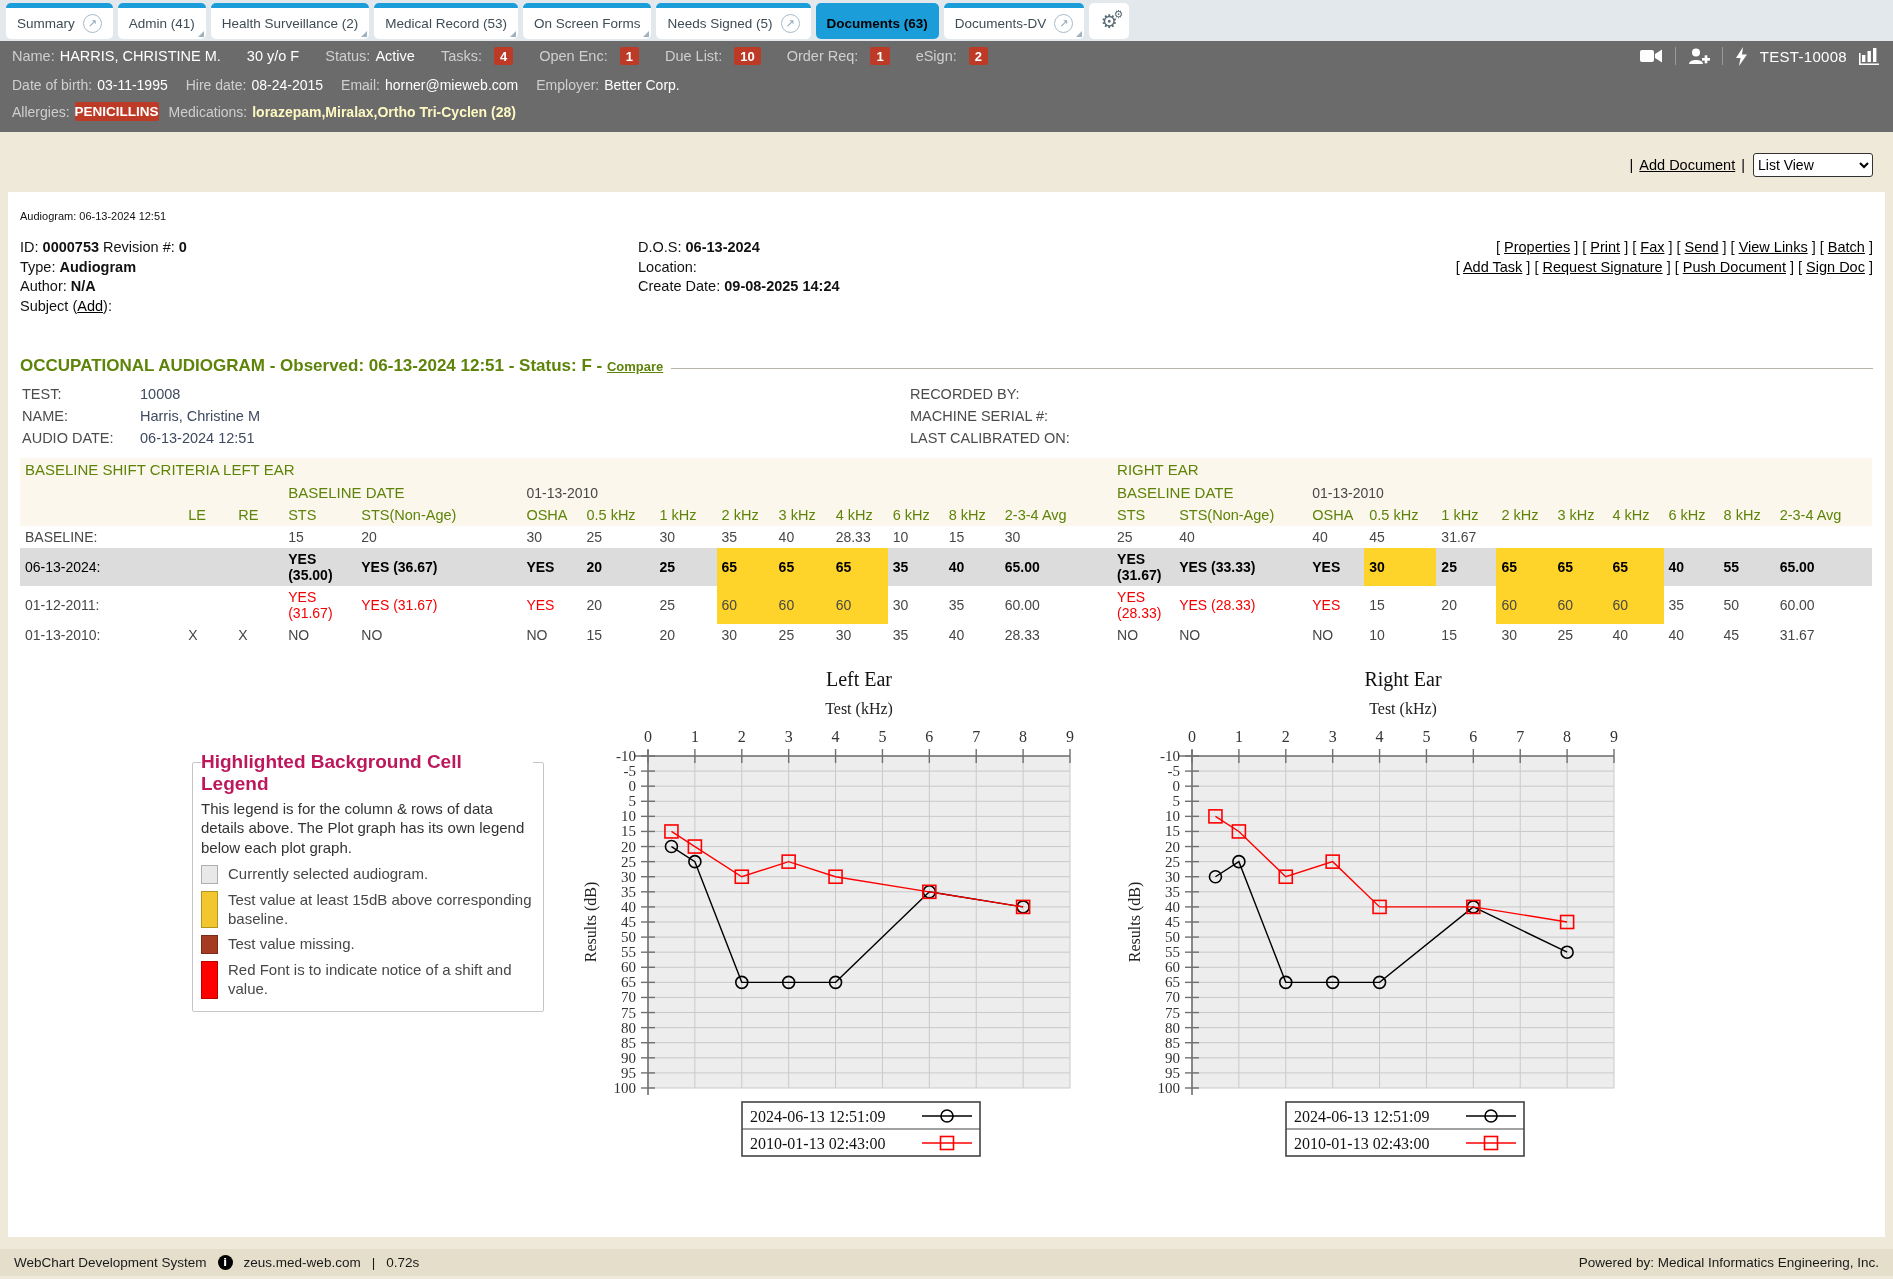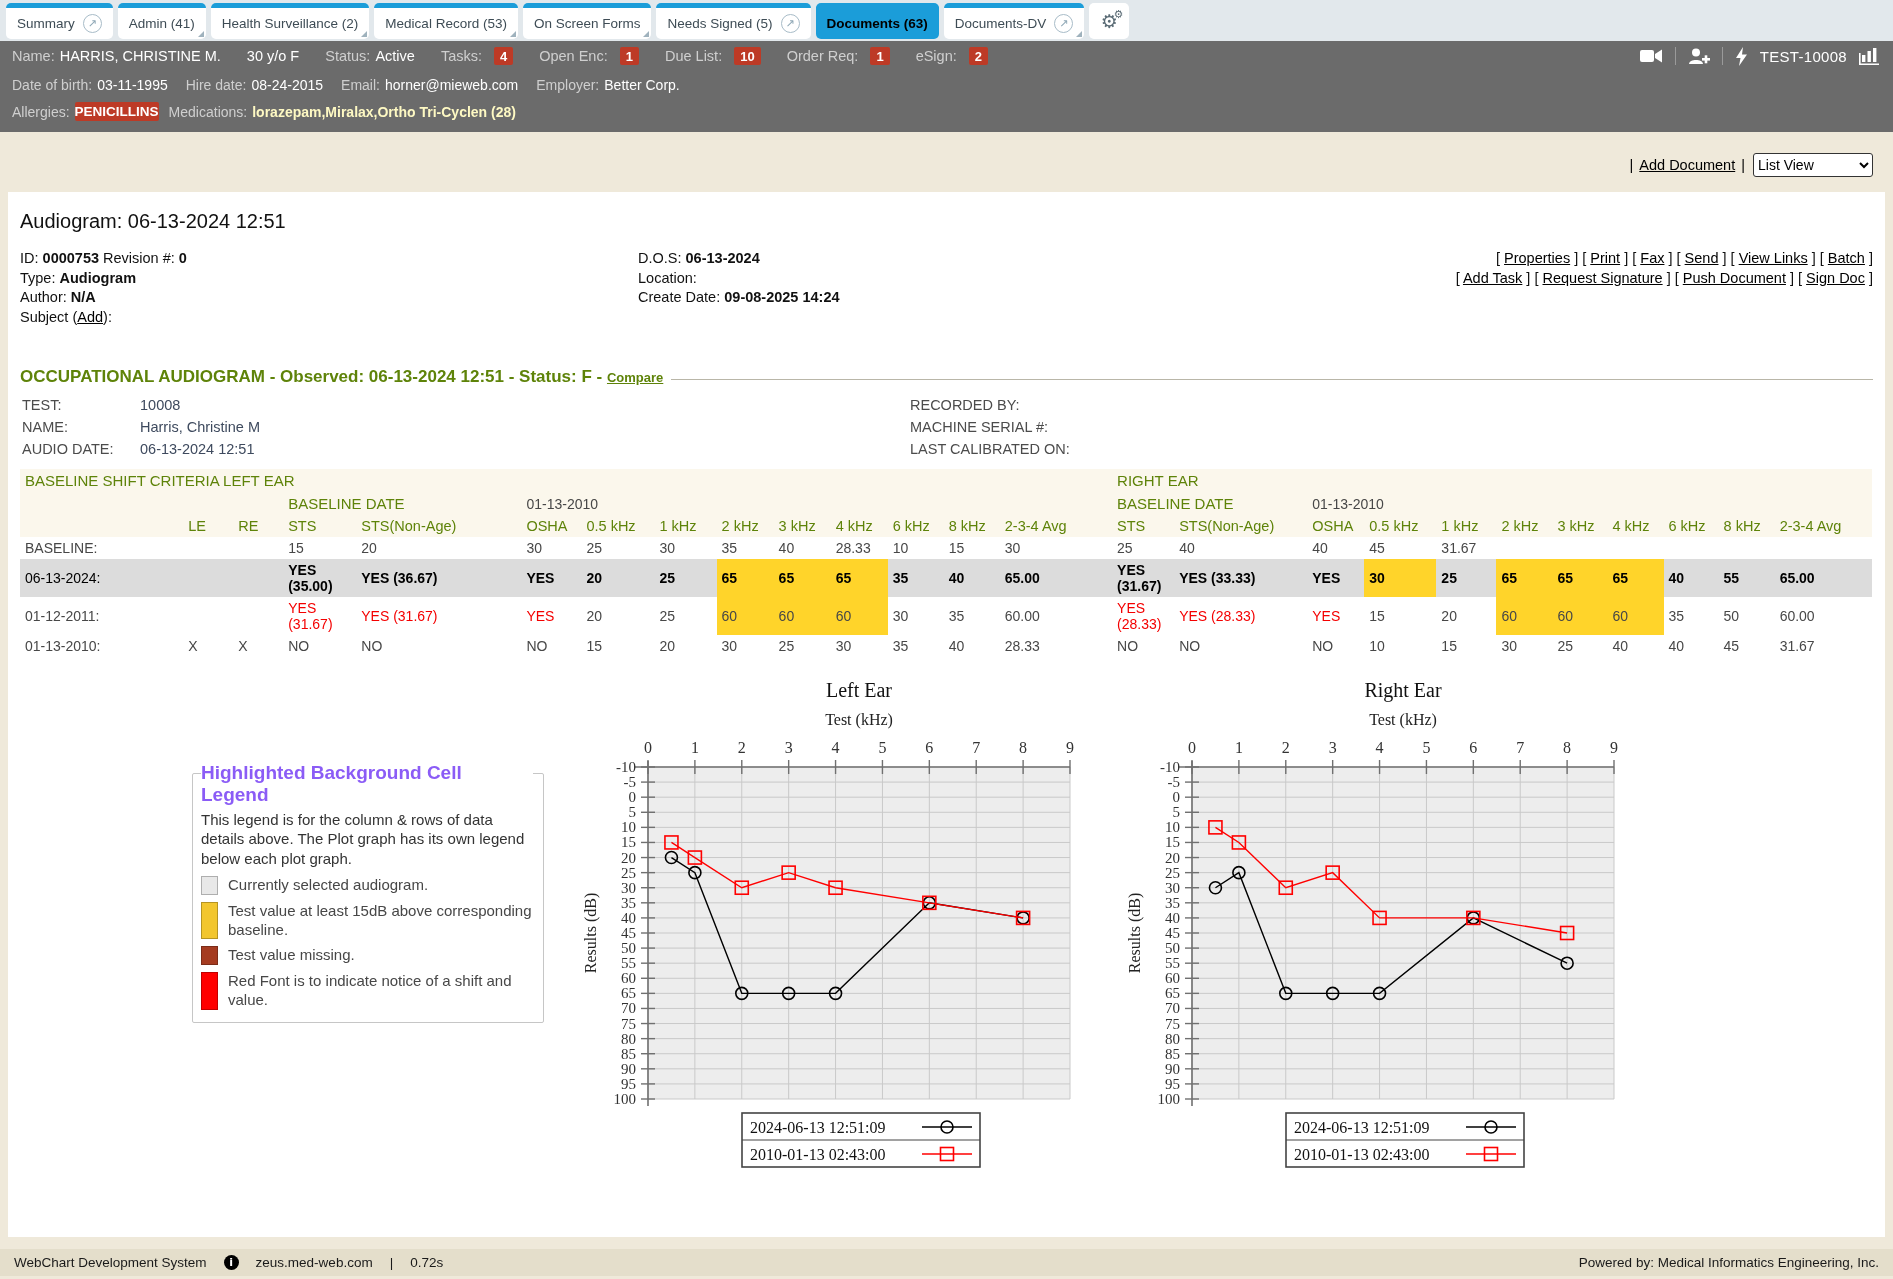--- a/index.html
+++ b/index.html
@@ -41,21 +41,21 @@
   .wicon { display:inline-flex; align-items:center; cursor:pointer; }
 
   
   .adddoc-row { display:flex; justify-content:flex-end; align-items:center; margin:20px 20px 0 0; height:26px; font-size:14.5px; }
   .adddoc-row a { color:#000; text-decoration:underline; cursor:pointer; margin:0 6px; }
   .pipe { color:#000; }
   .view-select { margin-left:8px; width:120px; height:24px; font-size:14px; border:1.5px solid #333; border-radius:3px; background:#fff; font-family:"Liberation Sans",sans-serif; }
 
   
   .panel { background:#fff; margin:14px 8px 0 8px; height:1045px; padding:18px 12px 0 12px; position:relative; }
-  .doc-title { font-size:20px; margin-bottom:16px; }
+  .doc-title { font-size:11px; margin-bottom:16px; }
   .doc-head { display:flex; font-size:14.5px; line-height:19.5px; }
   .dh-left { width:618px; }
   .dh-mid { flex:1; }
   .dh-right { text-align:right; white-space:nowrap; }
   .dh-right a, .lnk { color:#000; text-decoration:underline; cursor:pointer; }
   .b { font-weight:bold; }
 
   
   .af { margin-top:40px; }
   .af-title-row { display:flex; align-items:center; }
@@ -75,36 +75,36 @@
   td.grn { color:#5e8309; font-size:14.5px; }
   tr.sel td { background:#dcdcdc; color:#000; font-weight:bold; }
   td.red { color:#f40000; }
   td.hl { background:#ffd42a; }
   tr.sel td.hl { background:#ffd42a; }
   .rowpad td { padding-top:6px; padding-bottom:6px; }
 
   
   .charts-row { display:flex; align-items:flex-start; margin-top:16px; }
   .cell-legend { width:352px; margin-left:172px; margin-top:100px; border:1px solid #c6c6c6; border-radius:2px; padding:0 10px 12px 8px; }
-  .cell-legend h3 { color:#8b5cf6; font-size:19px; line-height:1.15; background:#fff; margin-top:-12px; padding-right:4px; }
+  .cell-legend h3 { color:#be185d; font-size:19px; line-height:1.15; background:#fff; margin-top:-12px; padding-right:4px; }
   .cl-desc { font-size:15px; color:#333; line-height:1.32; margin-top:4px; }
   .cl-item { display:flex; margin-top:7px; font-size:15px; color:#474747; line-height:1.25; }
   .cl-swatch { width:17px; flex:0 0 17px; margin-right:10px; border:1px solid rgba(0,0,0,.25); }
   .chart-box { margin-left:32px; }
   .chart-box svg { display:block; }
   text.ct { font:20px "Liberation Serif", serif; fill:#111; text-anchor:middle; }
   text.cs { font:16px "Liberation Serif", serif; fill:#222; text-anchor:middle; }
   text.cx { font:16px "Liberation Serif", serif; fill:#333; text-anchor:middle; }
   text.cy { font:15px "Liberation Serif", serif; fill:#333; text-anchor:end; }
   text.cl { font:16px "Liberation Serif", serif; fill:#111; }
 
   
   .footer { margin-top:12px; height:27px; background:#e4decb; display:flex; align-items:center;
             justify-content:space-between; padding:0 14px; font-size:13.5px; color:#1a1a1a; }
-  .f-left { display:flex; align-items:center; gap:17px;text-align:right; }
+  .f-left { display:flex; align-items:center; gap:11px;text-align:right; }
   .info-dot { display:inline-flex; width:15px; height:15px; border-radius:50%; background:#000; color:#fff;
               font-size:11px; font-weight:bold; align-items:center; justify-content:center; font-family:"DejaVu Sans",sans-serif; }
 </style>
 </head>
 <body>
 
 <nav class="tabbar" id="tab-strip">
     <div class="tab">
       <span>Summary</span>
       <span class="ext-ic">↗</span>

